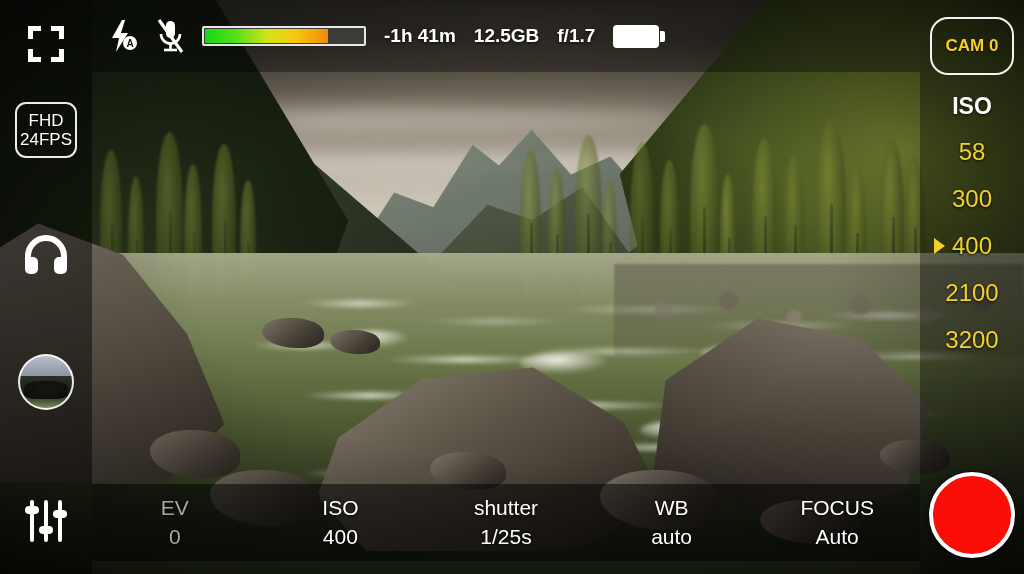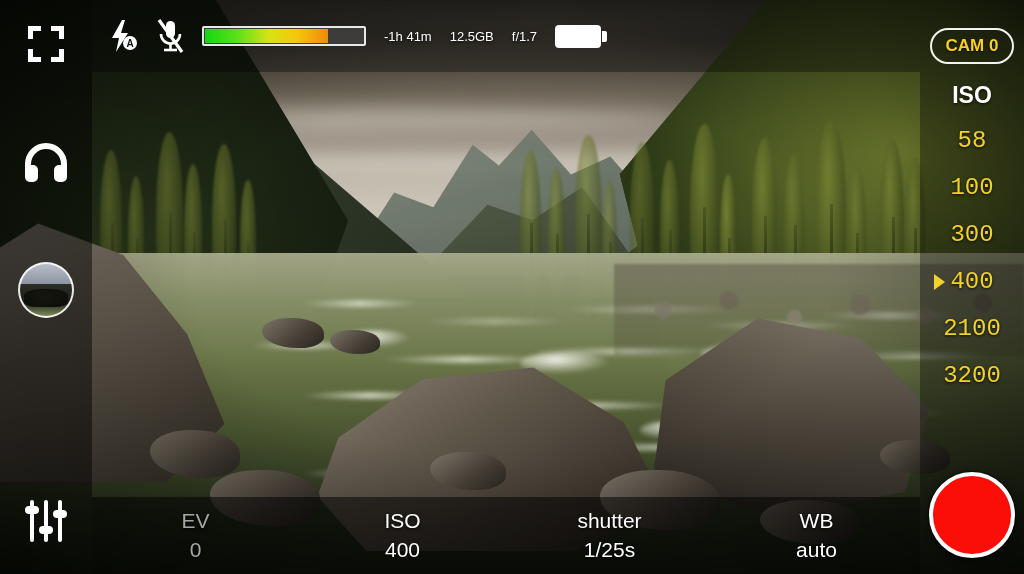--- a/index.html
+++ b/index.html
@@ -156,42 +156,42 @@
     display:flex; flex-direction:column; align-items:center;
     z-index:14;
   }
   .sidebar-right {
     position:absolute; right:0; top:0; width:104px; height:574px;
     background:rgba(0,0,0,.34);
     display:flex; flex-direction:column; align-items:center;
     z-index:14;
   }
   .bar-bottom {
-    position:absolute; left:92px; right:104px; bottom:0; height:77px;
+    position:absolute; left:92px; right:104px; bottom:13px; height:77px;
     background:rgba(0,0,0,.52);
     display:flex; z-index:12;
   }
 
   .icon-btn { display:flex; align-items:center; justify-content:center; cursor:pointer; }
 
   
   .audio-meter {
     width:164px; height:20px; border:2px solid #e8e8e8; border-radius:2px;
     background:rgba(70,70,70,.75); padding:1px; position:relative;
   }
   .audio-fill {
     height:100%; width:78%;
     background:linear-gradient(90deg,#14d814 0%, #5ae019 26%, #d7e315 52%, #f5c70d 74%, #f08a0a 100%);
   }
   .timer {
     color:#fff; font-size:30px; letter-spacing:.5px; font-weight:400;
     text-shadow:0 1px 3px rgba(0,0,0,.75);
   }
   .tstat {
-    color:#fff; font-size:13px; font-weight:400;
+    color:#fff; font-size:19px; font-weight:700;
     text-shadow:0 1px 3px rgba(0,0,0,.75); white-space:nowrap;
   }
   .battery {
     width:46px; height:23px; border:none; position:relative;
     background:#fff; border-radius:4px;
   }
   .battery::after {
     content:""; position:absolute; right:-6px; top:6px;
     width:5px; height:11px; background:#fff; border-radius:0 2px 2px 0;
   }
@@ -213,30 +213,30 @@
   }
   .thumb::after{
     content:""; position:absolute; left:8%; top:48%; width:84%; height:34%;
     background:radial-gradient(ellipse at 50% 40%, #15170f, #0b0c07);
     border-radius:40% 40% 30% 30%;
   }
   .settings-wrap { margin-top:auto; margin-bottom:30px; }
 
   
   .cam-pill {
-    margin-top:28px; padding:6px 14px;
+    margin-top:17px; padding:17px 14px;
     border:2px solid rgba(255,255,255,.95); border-radius:18px;
     color:#f5d020; font-size:17px; font-weight:bold;
     text-shadow:0 1px 2px rgba(0,0,0,.8);
   }
   .iso-title {
     margin-top:18px; color:#fff; font-size:23px; font-weight:bold;
     text-shadow:0 1px 3px rgba(0,0,0,.8);
   }
-  .iso-list { margin-top:8px; width:100%;font-family:Liberation Mono, monospace; }
+  .iso-list { margin-top:8px; width:100%; }
   .iso-row {
     height:47px; display:flex; align-items:center; justify-content:center;
     position:relative; color:#f2d22a; font-size:24px;
     text-shadow:0 1px 3px rgba(0,0,0,.85); cursor:pointer;
   }
   .iso-row .caret {
     position:absolute; left:14px; width:0; height:0;
     border-left:11px solid #f2d22a; border-top:8px solid transparent;
     border-bottom:8px solid transparent; display:none;
   }
@@ -400,20 +400,24 @@
   <div class="sidebar-left">
     <div class="icon-btn crop-icon">
       <svg width="44" height="44" viewBox="0 0 44 44">
         <path d="M4 4 H17 V9 H9 V17 H4 Z" fill="#fff"></path>
         <path d="M40 4 H27 V9 H35 V17 H40 Z" fill="#fff"></path>
         <path d="M4 40 H17 V35 H9 V27 H4 Z" fill="#fff"></path>
         <path d="M40 40 H27 V35 H35 V27 H40 Z" fill="#fff"></path>
       </svg>
     </div>
 
+    <div class="mode-badge">
+      <div>FHD</div>
+      <div>24FPS</div>
+    </div>
 
     <div class="icon-btn headphone-wrap">
       <svg width="48" height="44" viewBox="0 0 48 44">
         <path d="M6 30 V24 a18 18 0 0 1 36 0 V30" stroke="#fff" stroke-width="6" fill="none" stroke-linecap="round"></path>
         <rect x="3" y="25" width="13" height="17" rx="5" fill="#fff"></rect>
         <rect x="32" y="25" width="13" height="17" rx="5" fill="#fff"></rect>
       </svg>
     </div>
 
     <div class="thumb"></div>
@@ -429,23 +433,20 @@
       </svg>
     </div>
   </div>
 
   <div class="sidebar-right">
     <div class="cam-pill">CAM 0</div>
     <div class="iso-title">ISO</div>
     <div class="iso-list" id="iso-list">
         <div class="iso-row">
           <span>58</span>
-        </div>
-        <div class="iso-row">
-          <span>100</span>
         </div>
         <div class="iso-row">
           <span>300</span>
         </div>
         <div class="iso-row sel">
           <span class="caret"></span>
           <span>400</span>
         </div>
         <div class="iso-row">
           <span>2100</span>
@@ -467,15 +468,19 @@
         <div class="v">400</div>
       </div>
       <div class="cell">
         <div class="k">shutter</div>
         <div class="v">1/25s</div>
       </div>
       <div class="cell">
         <div class="k">WB</div>
         <div class="v">auto</div>
       </div>
+      <div class="cell">
+        <div class="k">FOCUS</div>
+        <div class="v">Auto</div>
+      </div>
     </div>
 
 </div>
 
 </body></html>

